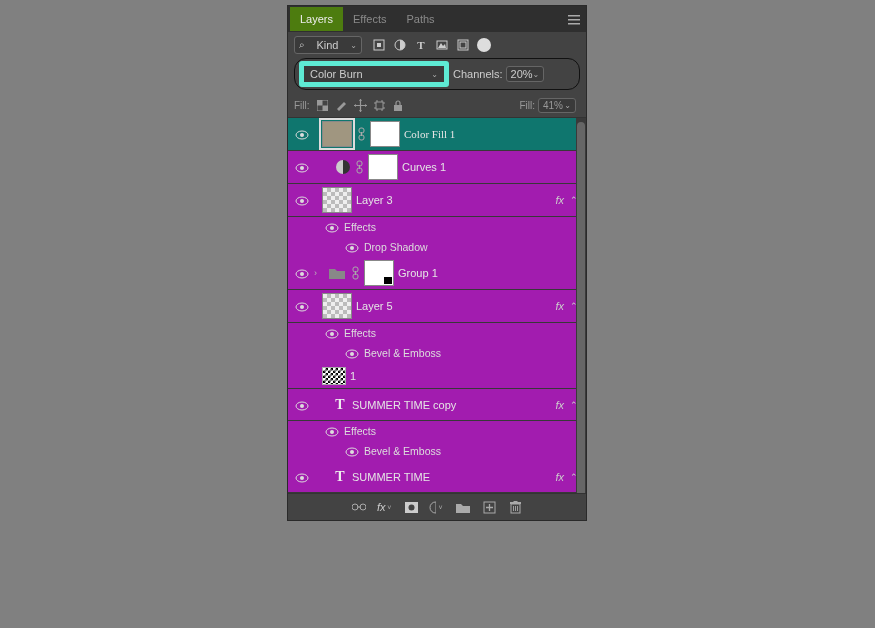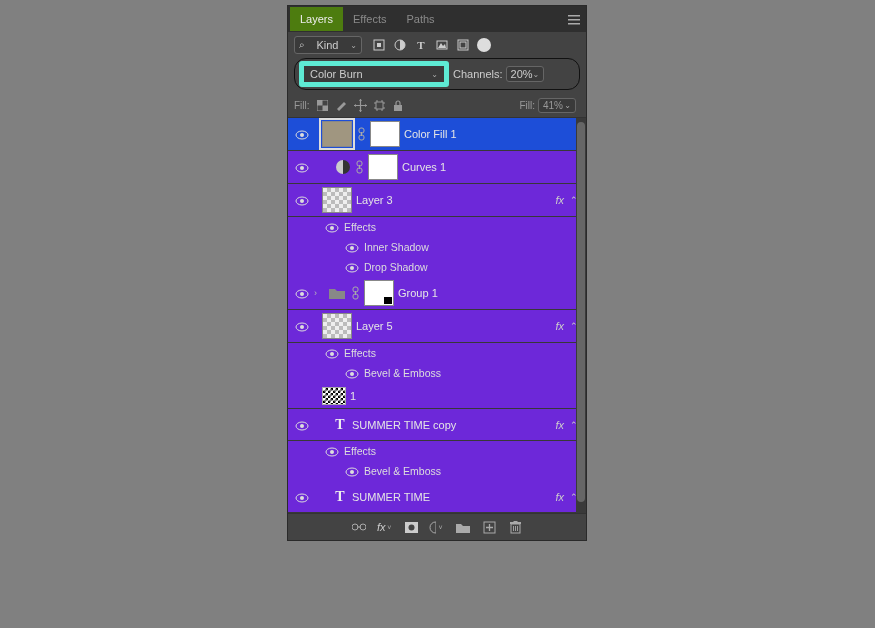--- a/index.html
+++ b/index.html
@@ -119,25 +119,25 @@
     overflow: hidden;
     position: relative;
     border-top: 1px solid #333;
   }
   .layer-row {
     display: flex;
     align-items: center;
     min-height: 32px;
     padding: 3px 4px 3px 6px;
     border-bottom: 1px solid #383838;
-    background: #6d28d9;
+    background: #a21caf;
     gap: 4px;
     position: relative;
   }
-  .layer-row.selected { background: #1d4ed8; }
+  .layer-row.selected { background: #0f766e; font-family: Liberation Serif, serif; }
   .layer-row.sub { min-height: 20px; padding-left: 36px; border-bottom: none;}
   .layer-row.sub-effect { padding-left: 56px; }
   .eye {
     width: 16px; text-align: center; cursor: pointer; color: #ddd;
     flex-shrink: 0;
   }
   .eye svg { vertical-align: middle; }
   .thumb {
     width: 30px; height: 26px;
     border: 1px solid #888;
@@ -388,27 +388,20 @@
             <ellipse cx="7" cy="5" rx="6" ry="4" fill="none" stroke="#ddd"></ellipse>
             <circle cx="7" cy="5" r="2"></circle>
           </svg></span>
       <span class="layer-label">Effects</span>
     </div>
     <div class="layer-row sub sub-effect">
       <span class="eye"><svg width="14" height="10">
             <ellipse cx="7" cy="5" rx="6" ry="4" fill="none" stroke="#ddd"></ellipse>
             <circle cx="7" cy="5" r="2"></circle>
           </svg></span>
-      <span class="layer-label">Inner Shadow</span>
-    </div>
-    <div class="layer-row sub sub-effect">
-      <span class="eye"><svg width="14" height="10">
-            <ellipse cx="7" cy="5" rx="6" ry="4" fill="none" stroke="#ddd"></ellipse>
-            <circle cx="7" cy="5" r="2"></circle>
-          </svg></span>
       <span class="layer-label">Drop Shadow</span>
     </div>
 
     <div class="layer-row">
       <span class="eye"><svg width="14" height="10">
             <ellipse cx="7" cy="5" rx="6" ry="4" fill="none" stroke="#ddd"></ellipse>
             <circle cx="7" cy="5" r="2"></circle>
           </svg></span>
       <span class="disclosure">›</span>
       <span class="folder-icon">

